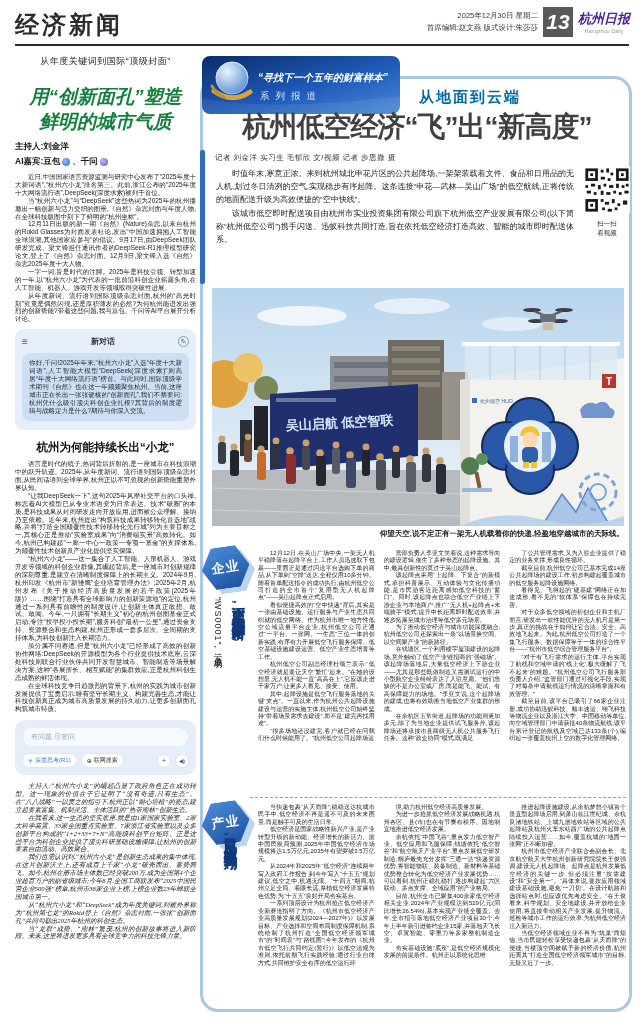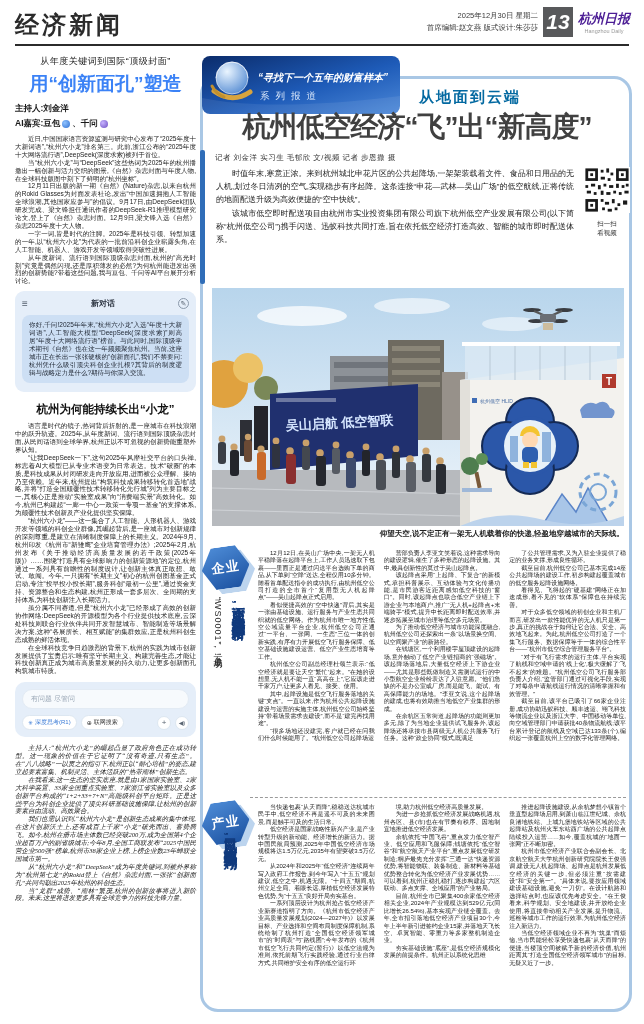--- a/index.html
+++ b/index.html
@@ -13,21 +13,21 @@
   .pagenum { width:30px; height:30px; background:#58595b; color:#fff; font-size:21px; font-weight:bold; display:flex; align-items:center; justify-content:center;font-style:italic; }
   .masthead { padding-top:3px; }
   .mh-cn { font-family:"Liberation Serif","DejaVu Serif",serif; font-style:italic; font-weight:bold; font-size:13px; color:#4c1d95; }
   .mh-en { font-size:5.5px; color:#9a9a9a; text-align:center; }
   .header-rule { position:absolute; left:15px; top:44px; width:614px; height:2px; background:#2b2b2b; }
 
   
   .left-col { position:absolute; left:15px; top:52px; width:181px; }
   .ai-logo { height:40px; position:relative; }
   .l-kicker { text-align:center; font-size:9px; color:#222; margin-top:3px; letter-spacing:.5px; }
-  .l-title { text-align:center; font-size:19px; font-weight:900; line-height:25px; margin-top:3px; color:#3b82f6; }
+  .l-title { text-align:center; font-size:19px; font-weight:900; line-height:25px; margin-top:16px; color:#15803d;font-style:italic; }
   .l-host { font-size:8.5px; font-weight:bold; margin-top:7px; }
   .l-guests { font-size:8.5px; font-weight:bold; margin-top:3px; display:flex; align-items:center; gap:2px; }
   .avatar { width:8px; height:8px; border-radius:50%; display:inline-block; }
   .av1 { background:radial-gradient(circle at 35% 35%, #8ec2ff, #2f6fd0); }
   .av2 { background:radial-gradient(circle at 35% 35%, #c7b3ff, #6d4fc2); }
   .para { text-indent:2em; text-align:justify; }
   .para.s { font-size:6.5px; line-height:7.9px; }
   .l-body { margin-top:5px; }
   .chat-card { margin-top:6px; background:#e5eef9; border-radius:9px; padding:7px 7px 9px; }
   .chat-head { display:flex; align-items:center; justify-content:space-between; margin-bottom:6px; }
@@ -98,20 +98,21 @@
     <div class="mh-cn">杭州日报</div>
     <div class="mh-en">Hangzhou Daily</div>
   </div>
 </div>
 <div class="header-rule"></div>
 
 <div class="left-col">
   <div class="l-kicker">从年度关键词到国际“顶级封面”</div>
   <h2 class="l-title">
     <span>用“创新面孔”塑造</span><br>
+    <span>鲜明的城市气质</span>
   </h2>
   <div class="l-host">主持人:刘金洋</div>
   <div class="l-guests">
     <span>AI嘉宾:豆包</span>
     <span class="avatar av1"></span>
     <span>、千问</span>
     <span class="avatar av2"></span>
   </div>
   <div class="l-body">
       <p class="para s">近日,中国国家语言资源监测与研究中心发布了“2025年度十大新词语”,“杭州六小龙”排名第三。此前,浙江公布的“2025年度十大网络流行语”,DeepSeek(深度求索)被列于首位。</p>

